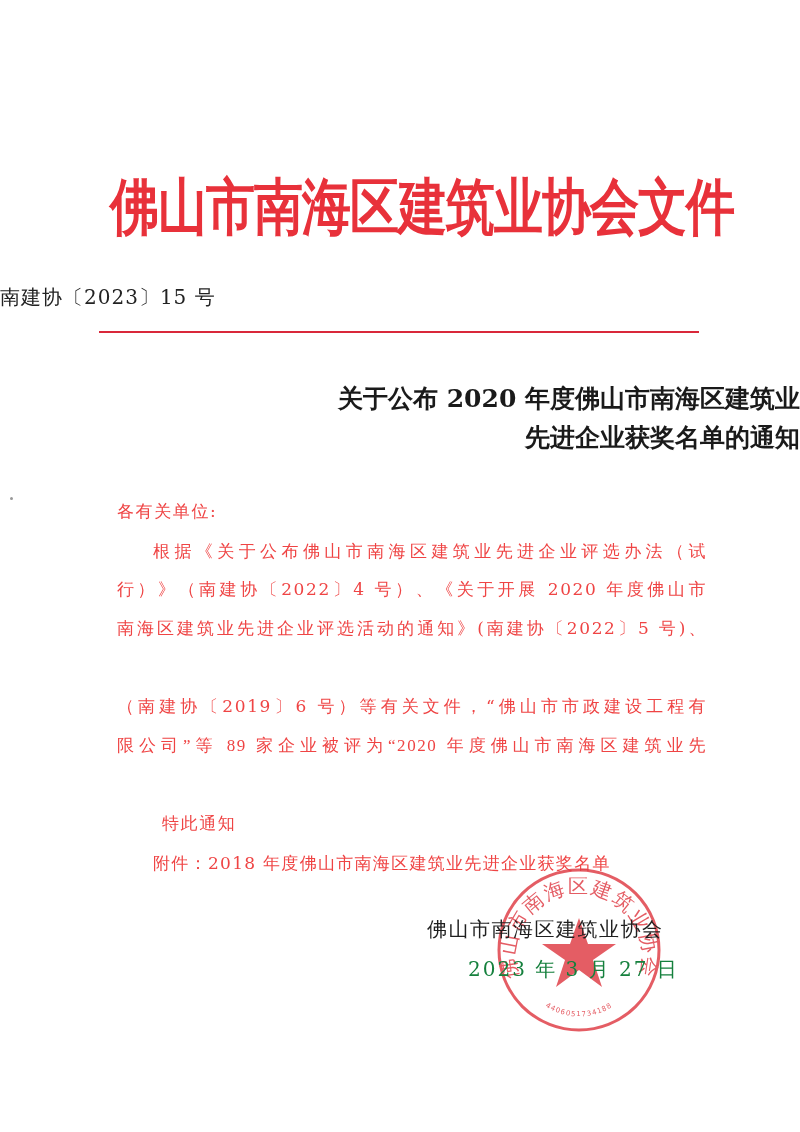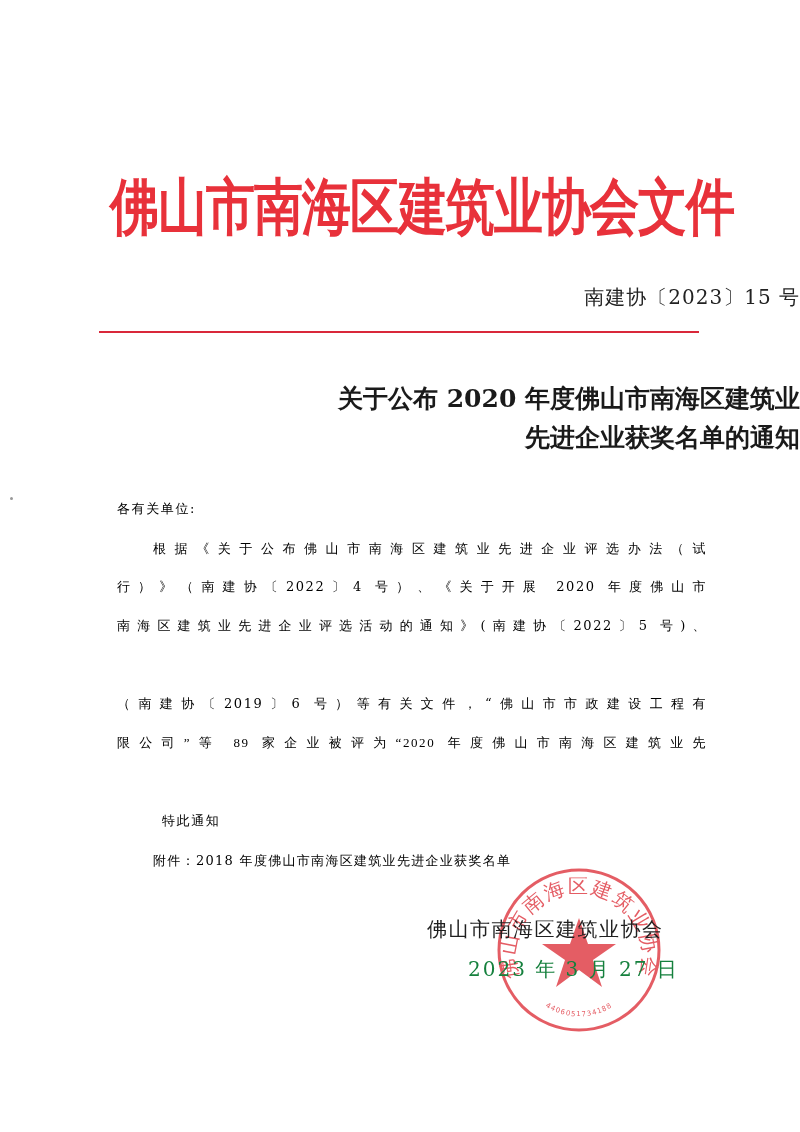--- a/index.html
+++ b/index.html
@@ -35,21 +35,21 @@
       line-height: 80px;
       transform: scaleY(1.25);
       transform-origin: center;
       white-space: nowrap;
     }
     .doc-number {
       position: absolute;
       left: 0;
       width: 800px;
       top: 284px;
-      text-align: right;
+      text-align: left;
       font-size: 20px;
       letter-spacing: 1px;
       color: #222;
       white-space: nowrap;
     }
     .red-rule {
       position: absolute;
       left: 99px;
       top: 331px;
       width: 600px;
@@ -65,22 +65,22 @@
       font-size: 25px;
       color: #1a1a1a;
       white-space: nowrap;
     }
     .notice-title.l1 { top: 382px; }
     .notice-title.l2 { top: 421px; }
     .body-line {
       position: absolute;
       left: 117px;
       width: 590px;
-      font-size: 13px;
-      color: #000000;
+      font-size: 17px;
+      color: #ef4444;
       white-space: nowrap;
       letter-spacing: 1.6px;
     }
     .indent { left: 153px; }
     .justify {
       text-align: justify;
       text-align-last: justify;
     }
     .sign-org {
       position: absolute;

